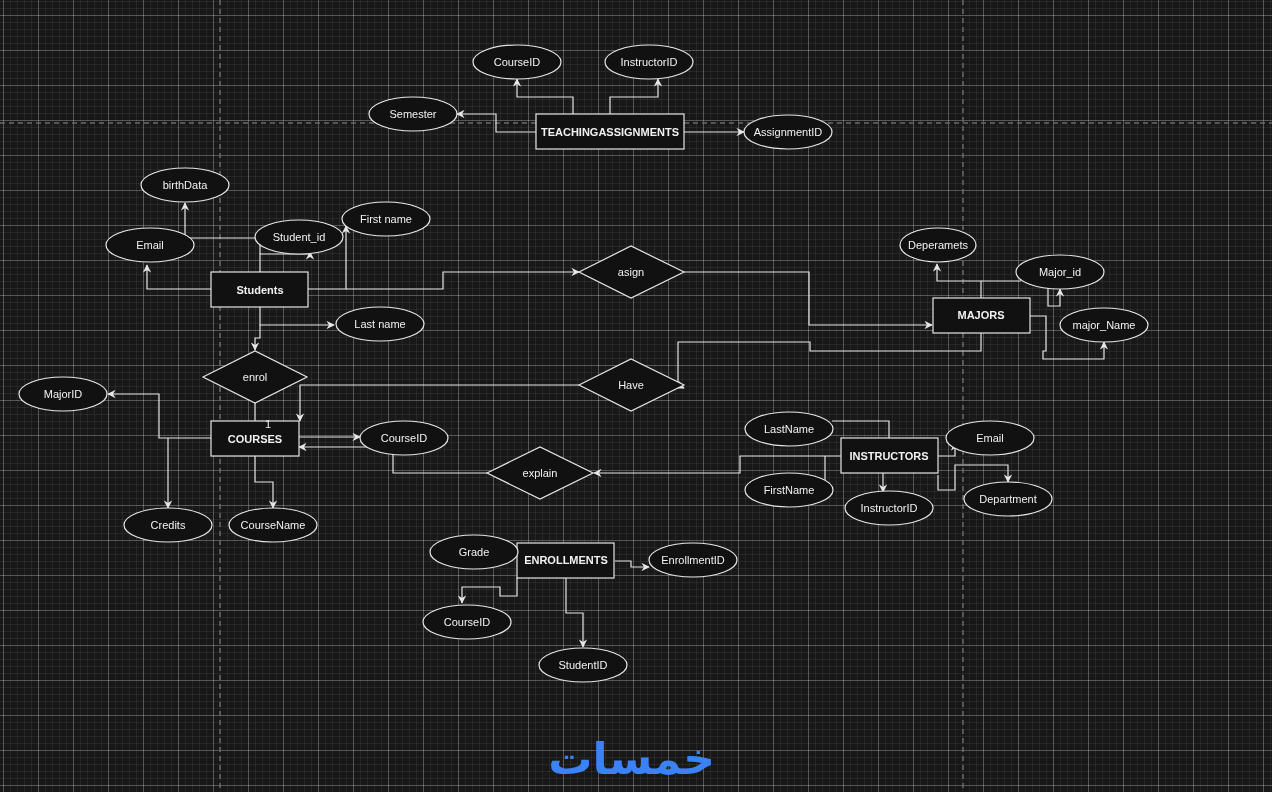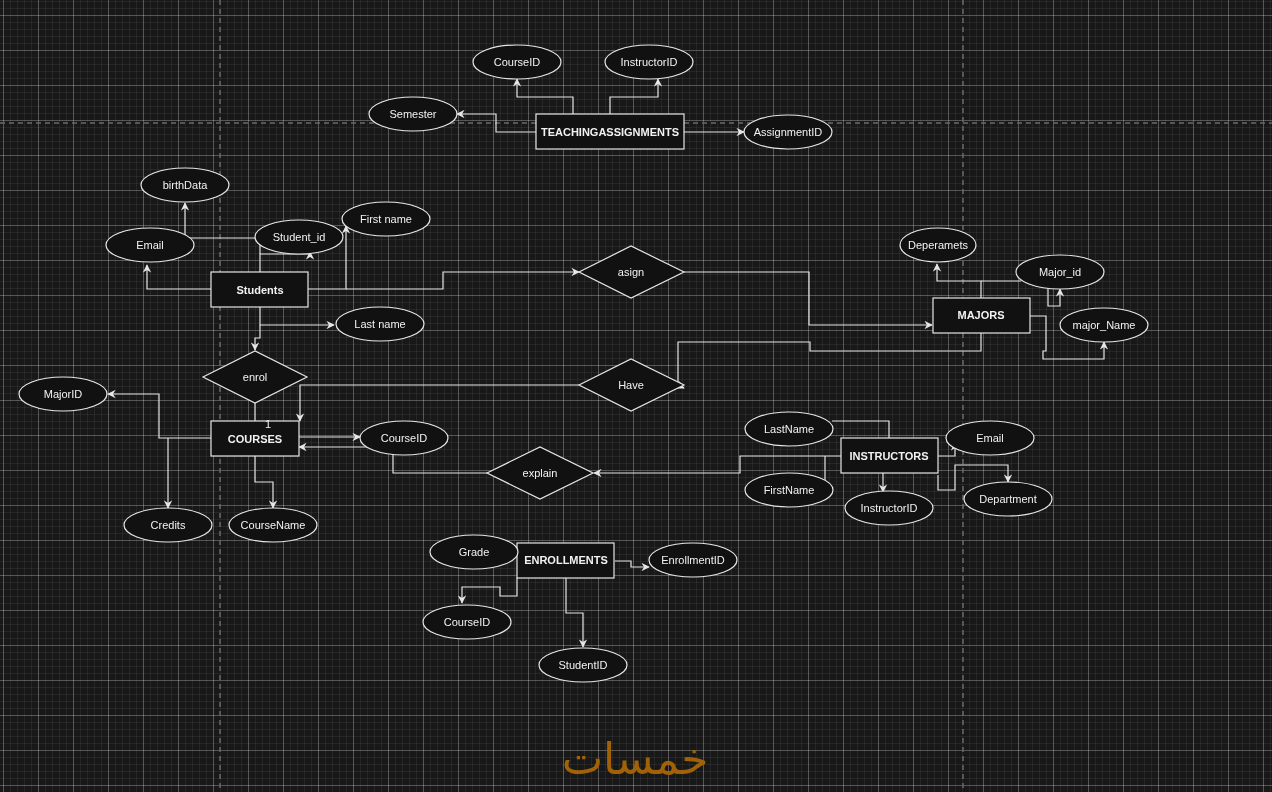--- a/index.html
+++ b/index.html
@@ -17,21 +17,21 @@
     position: relative;
   }
   #canvas { position: absolute; left: 0; top: 0; }
   .txt { fill: #f2f2f2; font-family: "Liberation Sans", sans-serif; font-size: 11px; text-anchor: middle; dominant-baseline: central; }
   .ent-txt { font-weight: bold; }
   .shape { fill: #111111; stroke: #e6e6e6; stroke-width: 1.2; }
   .edge { fill: none; stroke: #e6e6e6; stroke-width: 1.2; }
   .page-break { stroke: #6a6a6a; stroke-width: 1.5; stroke-dasharray: 5 4; }
   .watermark {
     position: absolute; left: 555px; top: 735px; width: 160px; height: 48px;
-    color: #a16207; font-family: "DejaVu Sans", sans-serif; font-size: 44px; font-weight: normal;
+    color: #3b82f6; font-family: "DejaVu Sans", sans-serif; font-size: 44px; font-weight: bold;
     text-align: center; line-height: 48px; direction: rtl;
   }
 </style>
 </head>
 <body>
 
 <svg id="canvas" width="1272" height="792" viewBox="0 0 1272 792">
   <defs>
     <marker id="arr" viewBox="0 0 10 10" refX="9" refY="5" markerWidth="7" markerHeight="7" orient="auto-start-reverse">
       <path d="M0,0 L10,5 L0,10 L3,5 Z" fill="#e6e6e6"></path>

